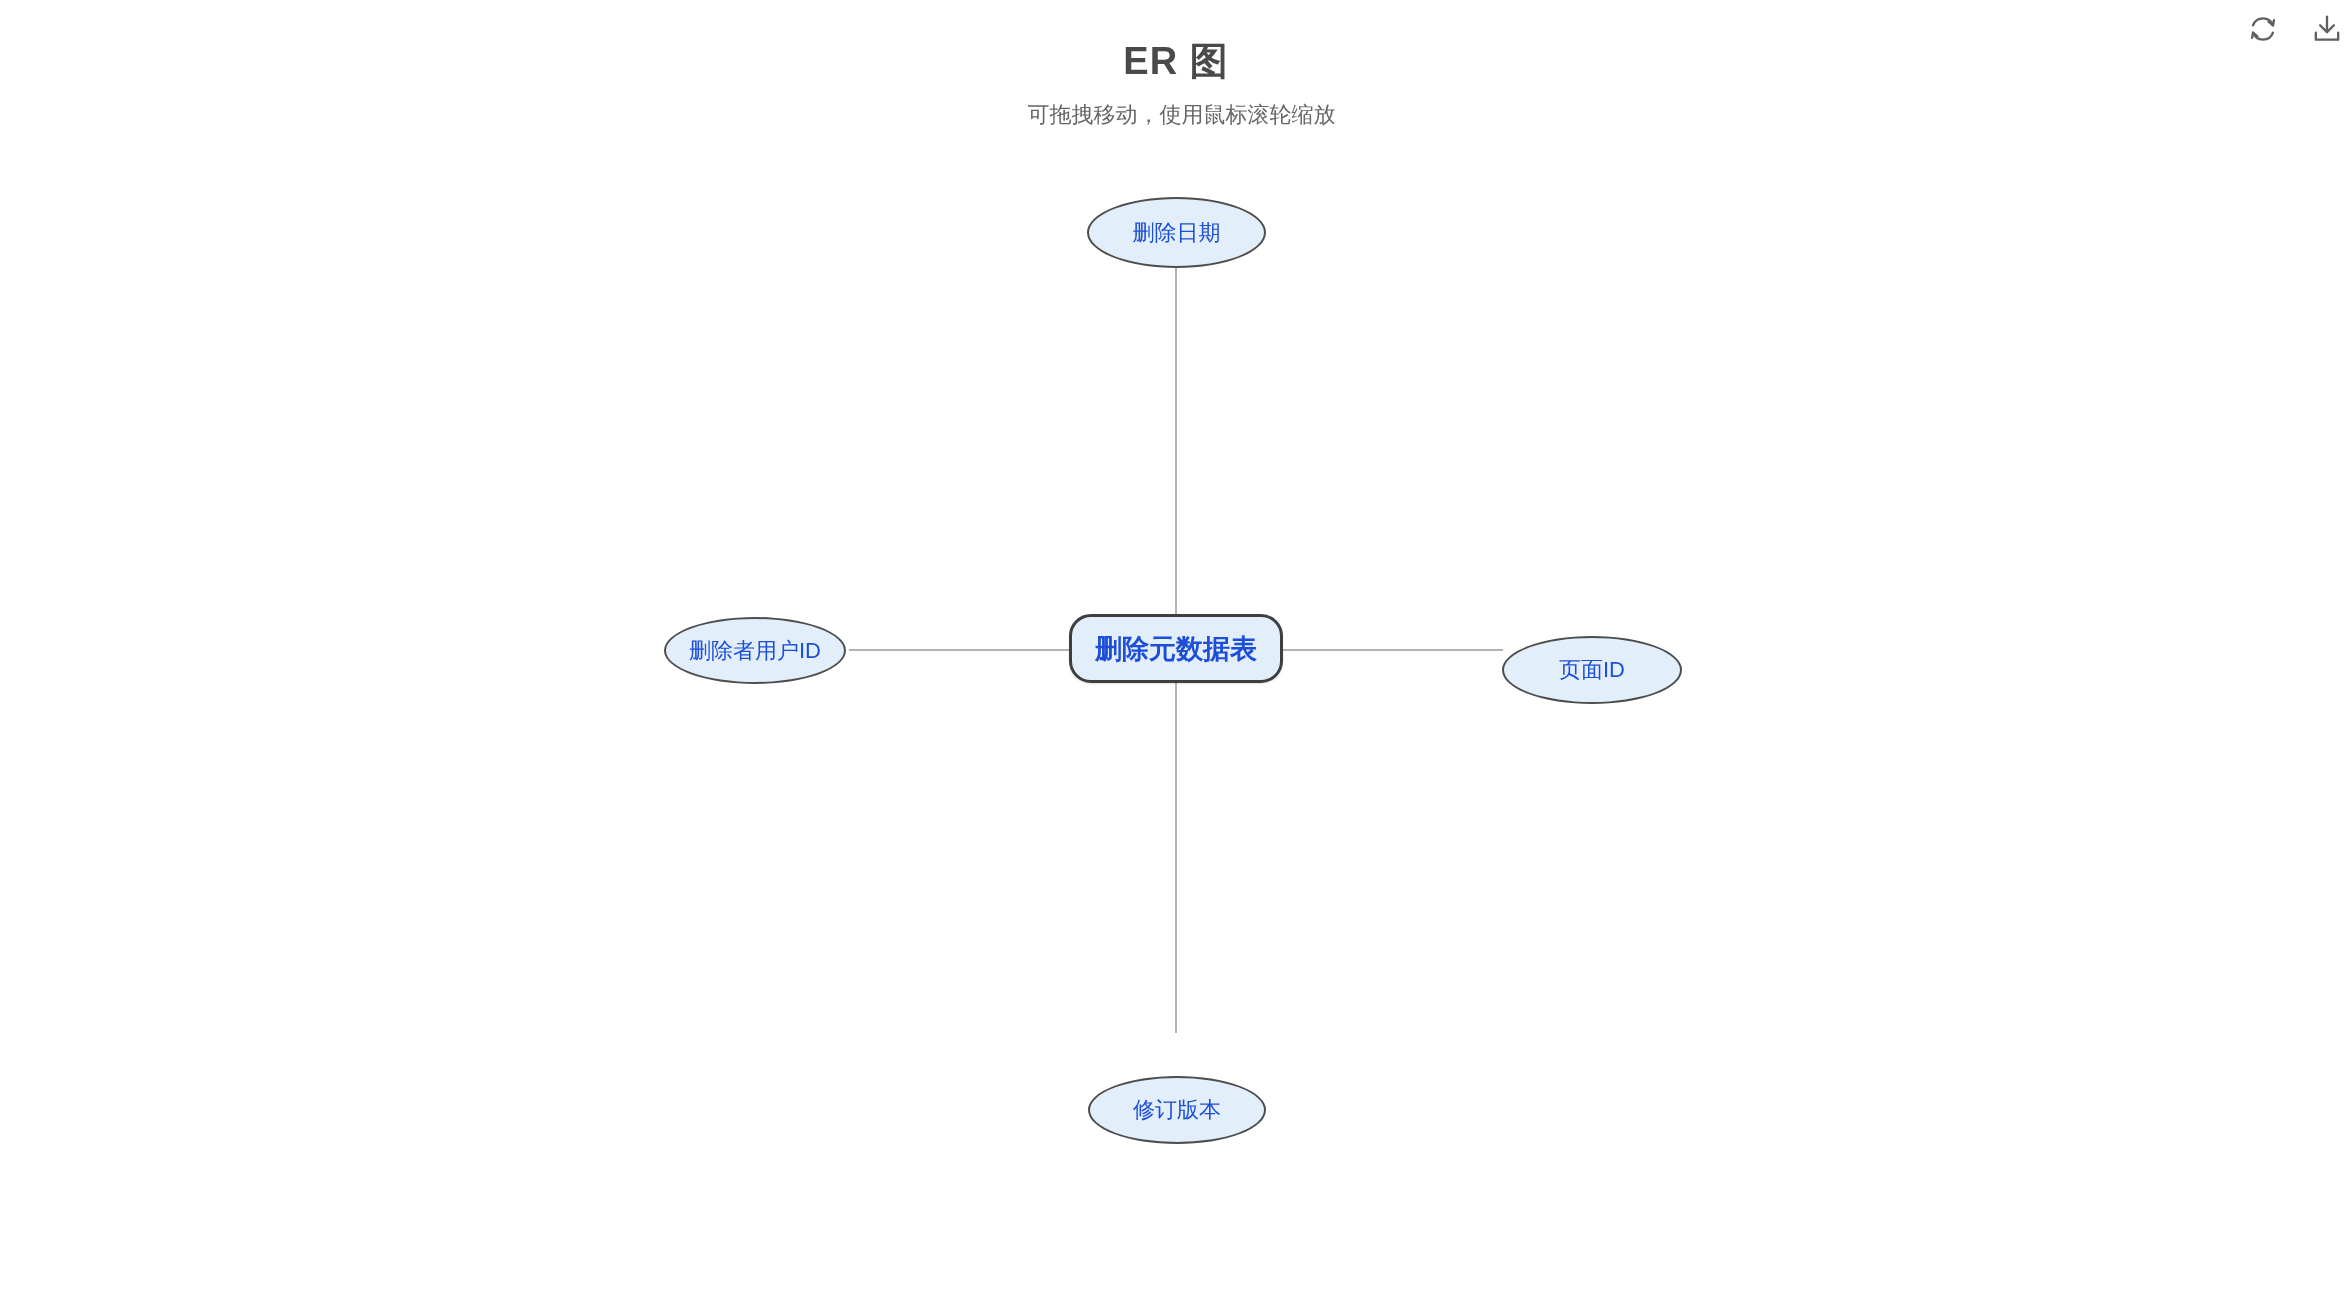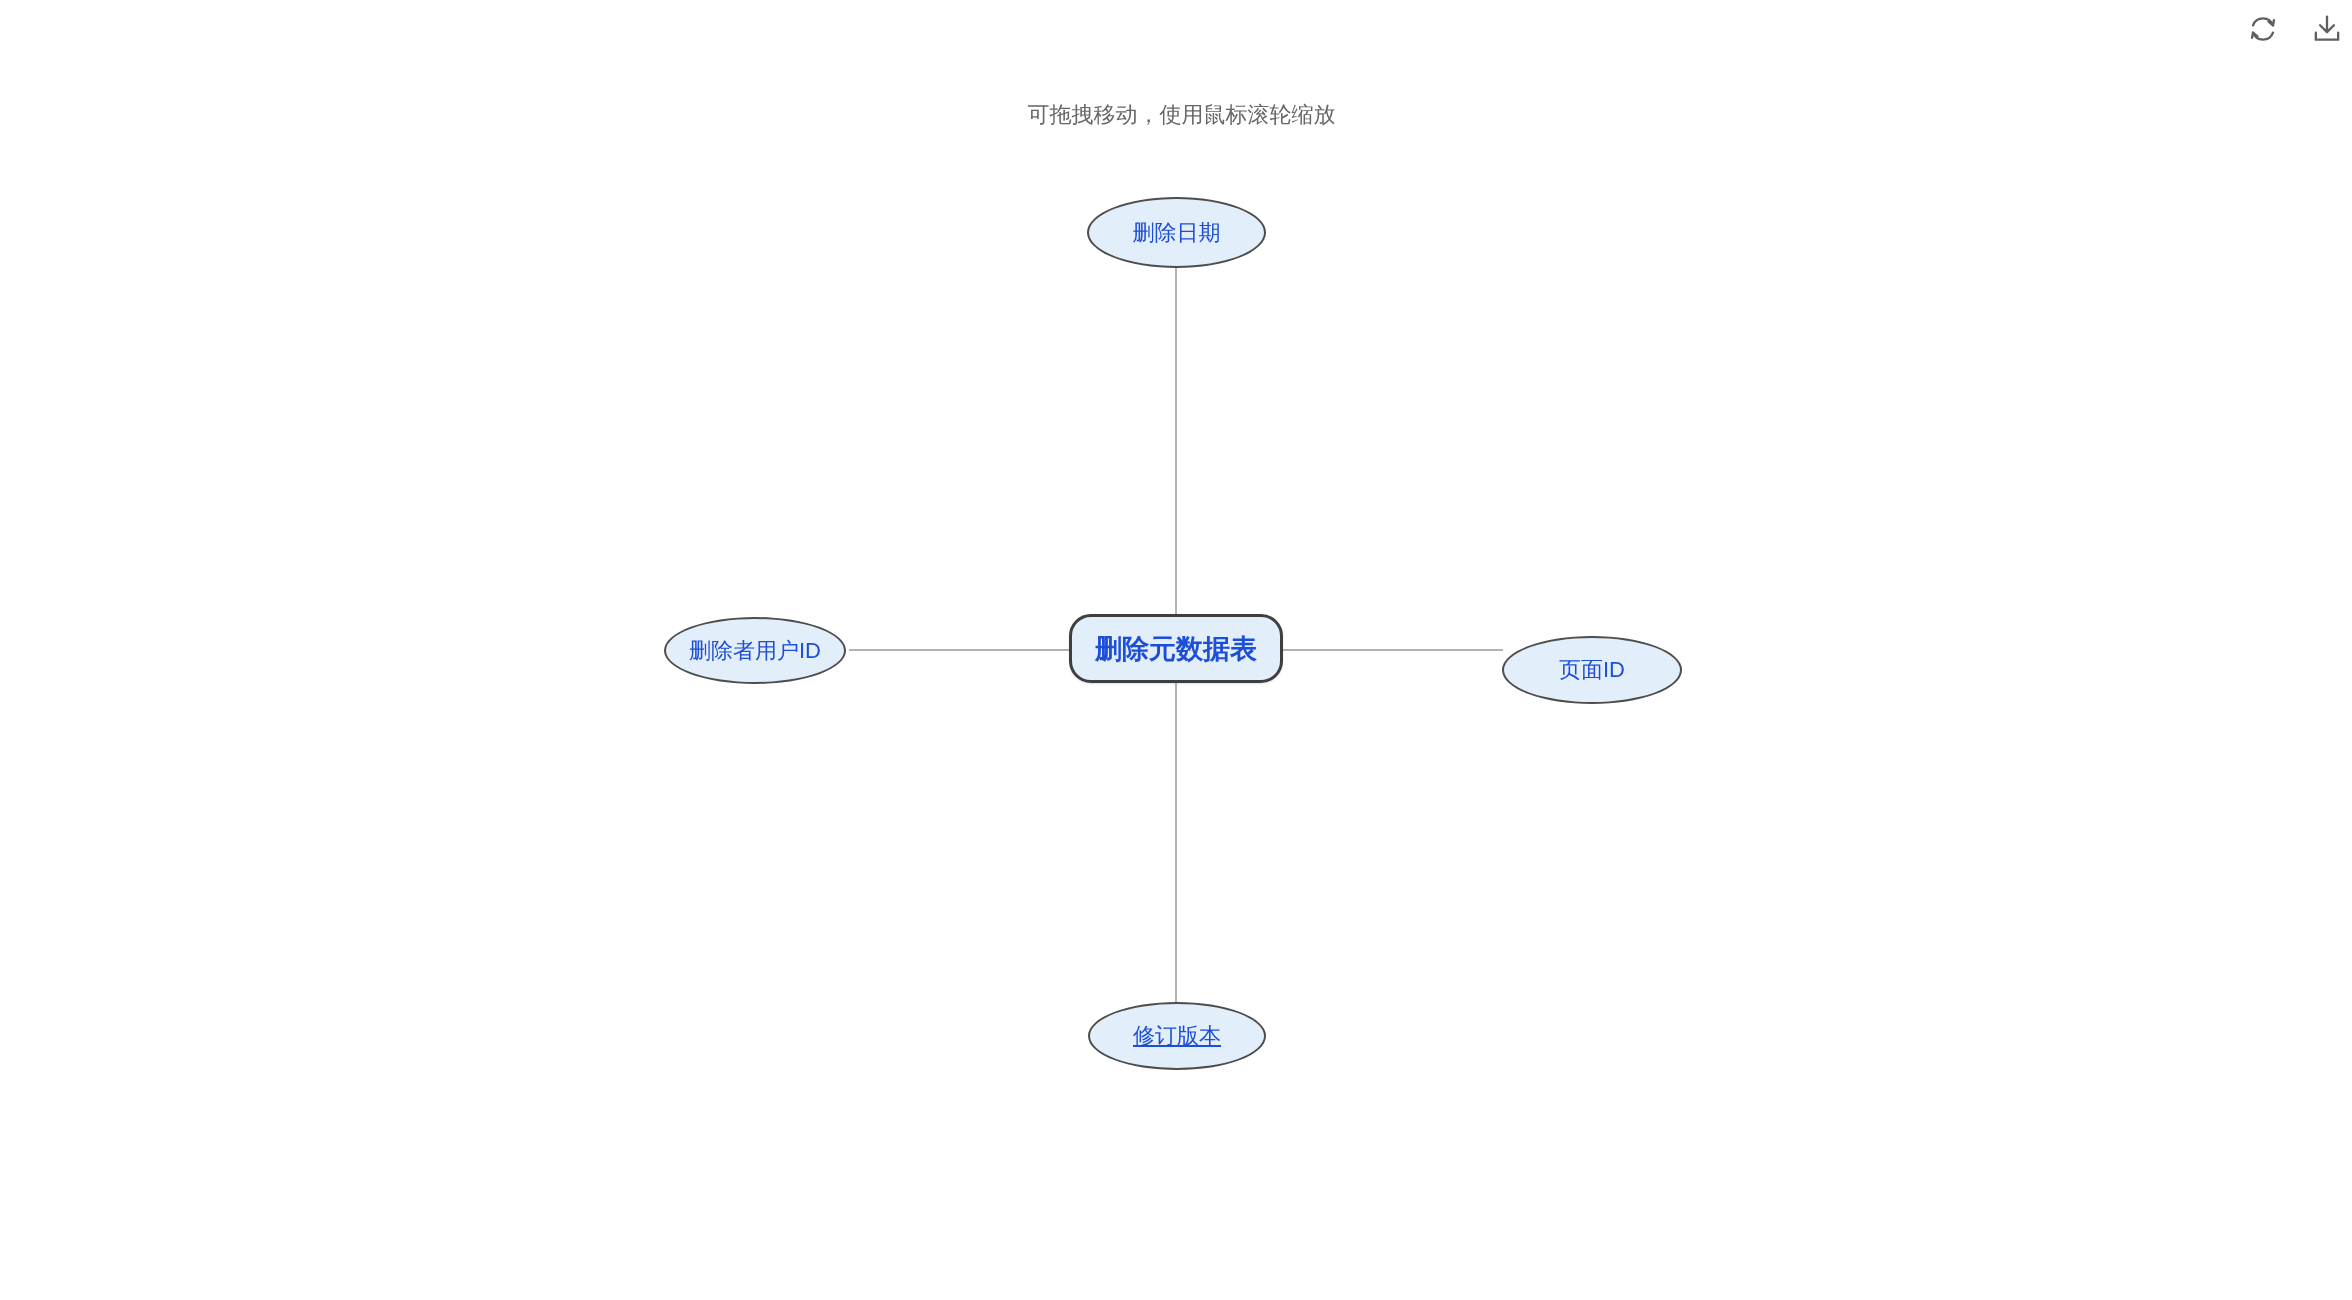--- a/index.html
+++ b/index.html
@@ -78,28 +78,29 @@
   }
   .entity-rect {
     border: 3px solid var(--entity-border);
     font-size: 27px;
     font-weight: 700;
     box-shadow: 0 1px 2px rgba(0,0,0,0.12);
   }
   .node-top    { left: 1087px; top: 197px;  width: 179px; height: 71px; }
   .node-left   { left: 664px;  top: 617px;  width: 182px; height: 67px; }
   .node-right  { left: 1502px; top: 636px;  width: 180px; height: 68px; }
-  .node-bottom { left: 1088px; top: 1002px; width: 178px; height: 68px; text-decoration: underline; }
+  .node-bottom { left: 1088px; top: 1076px; width: 178px; height: 68px; }
   .node-entity { left: 1069px; top: 614px;  width: 214px; height: 69px; border-radius: 22px; }
 </style>
 </head>
 <body>
 
 <div class="stage">
 
+  <div class="page-title">ER 图</div>
   <div class="page-subtitle">可拖拽移动，使用鼠标滚轮缩放</div>
 
   <div class="toolbar">
     <button class="icon-btn">
       <span>
         <svg viewBox="0 0 32 32">
           <path d="M6.6 12.6 A 10 10 0 0 1 25.4 12.6"></path>
           <polyline points="26.3,7.7 25.4,12.6 21.2,9.1"></polyline>
           <path d="M25.4 19.4 A 10 10 0 0 1 6.6 19.4"></path>
           <polyline points="5.7,24.3 6.6,19.4 10.8,22.9"></polyline>

